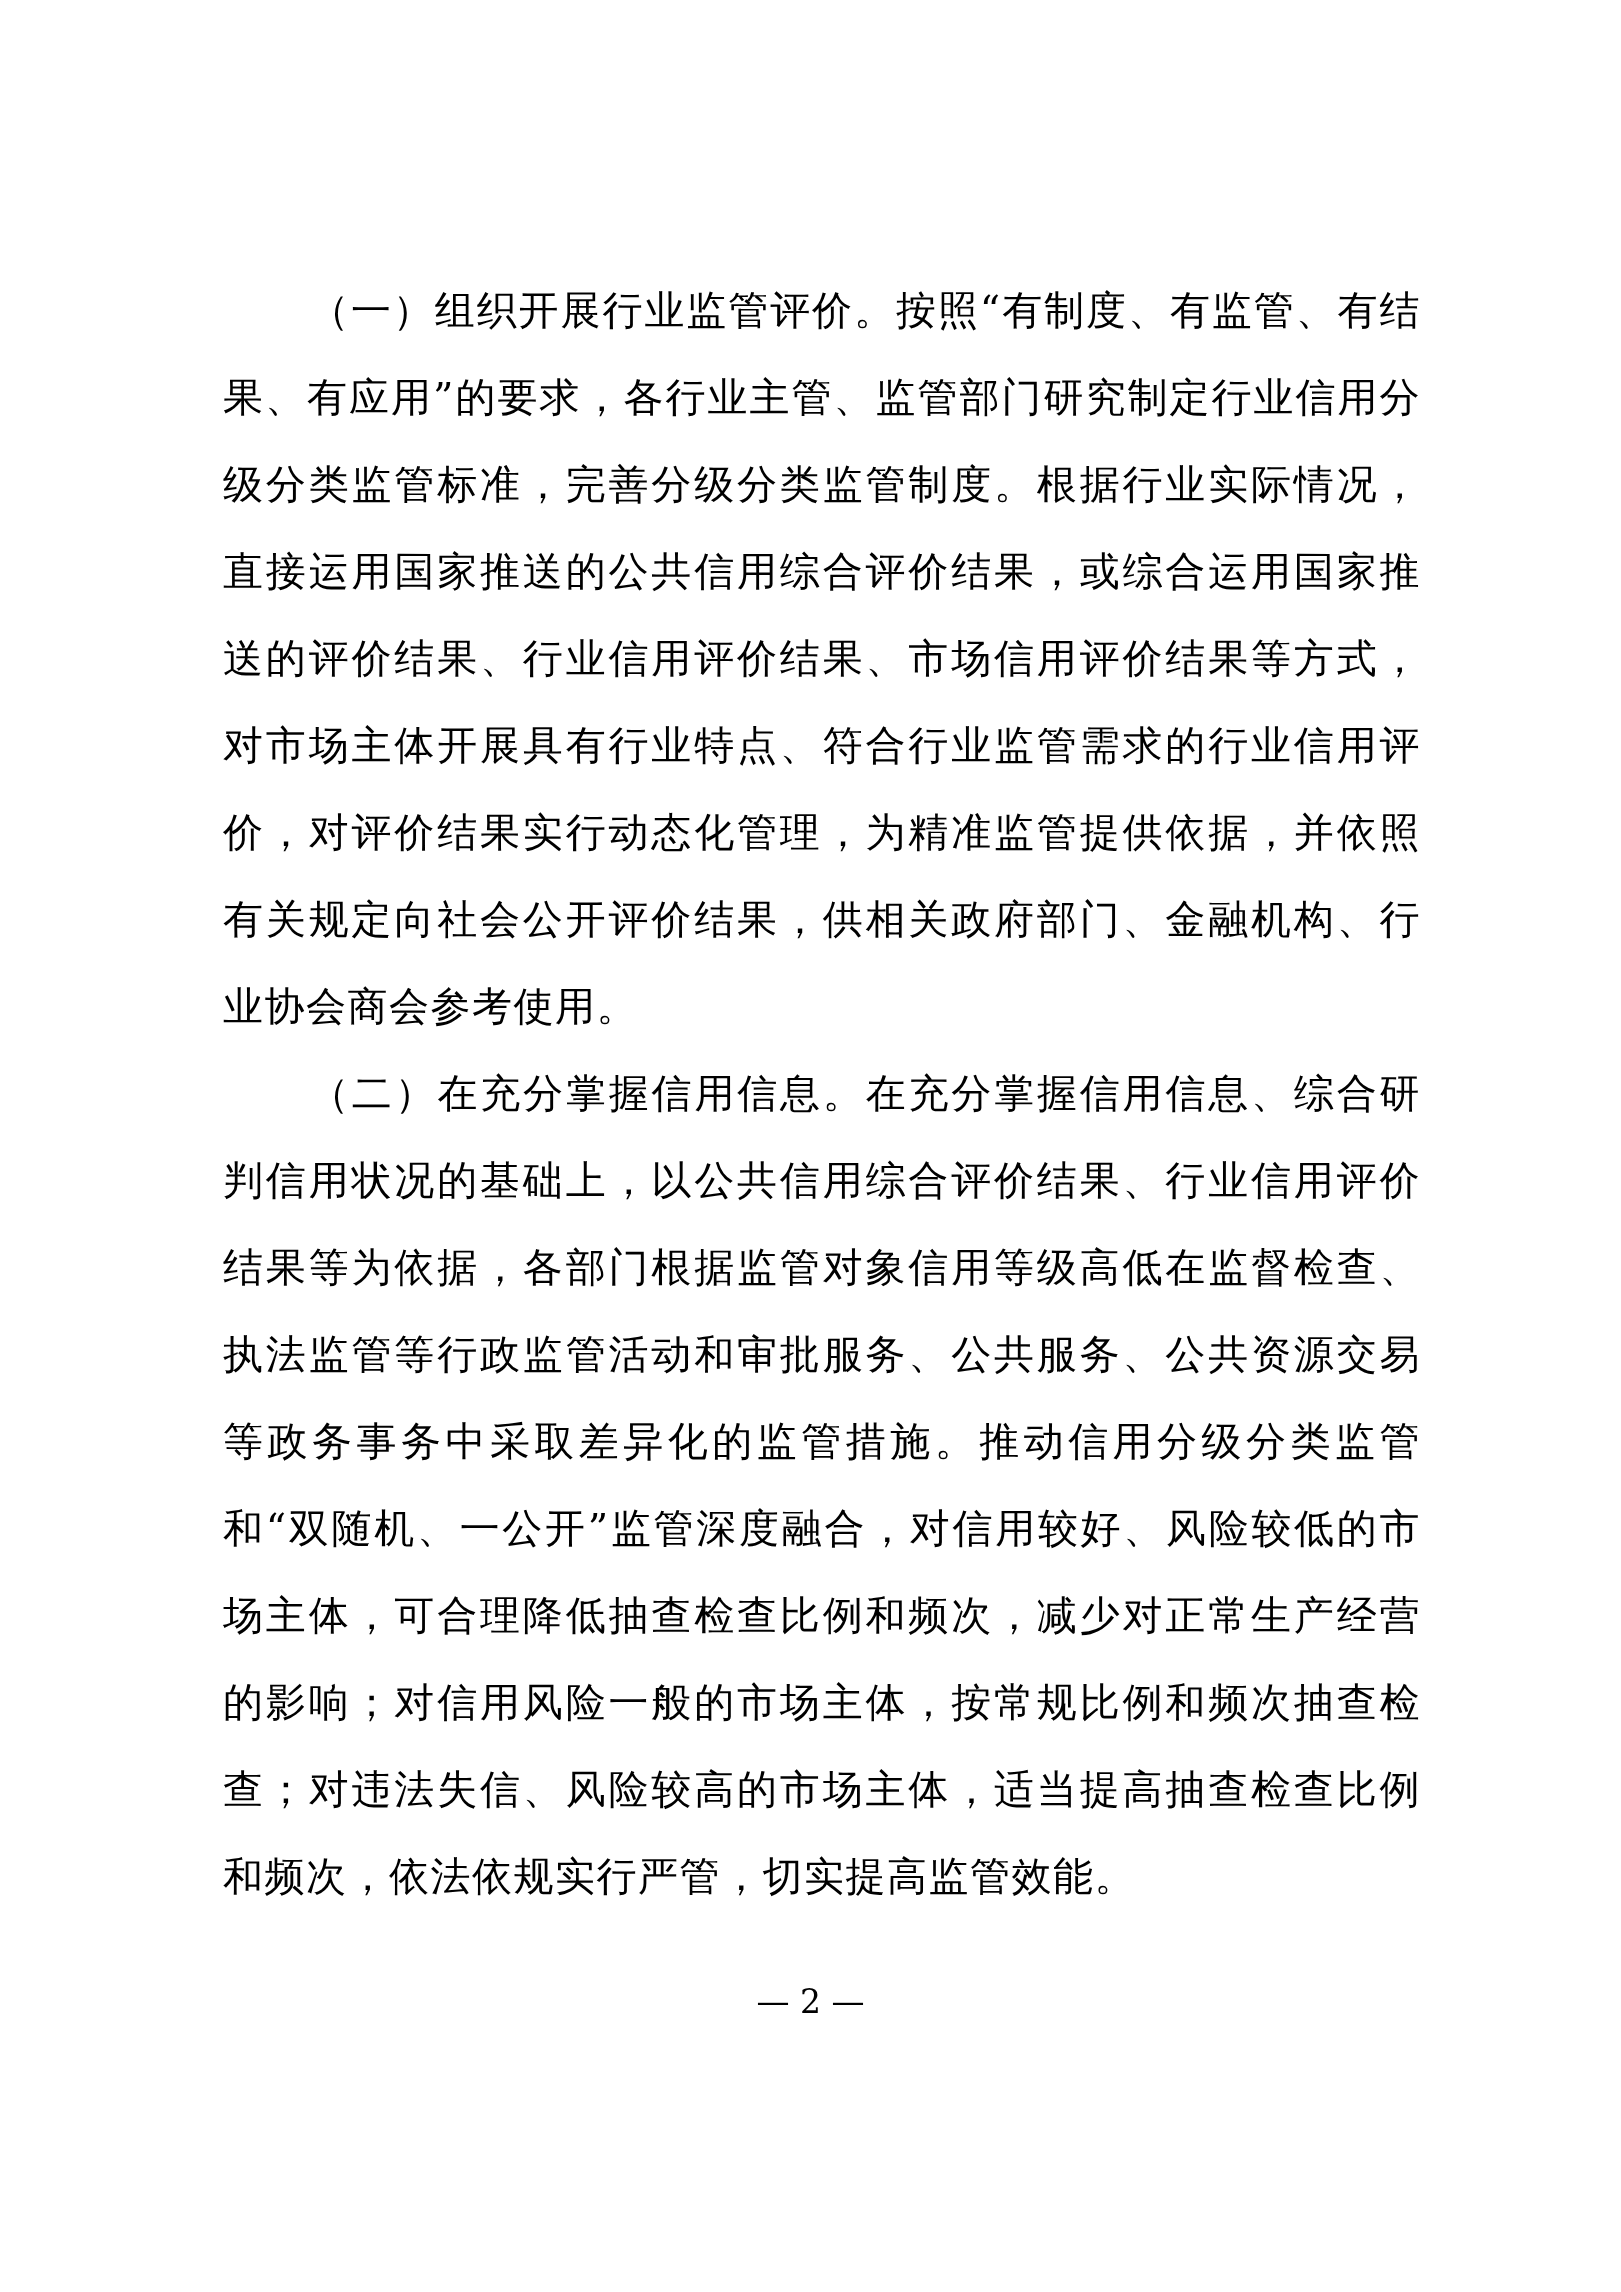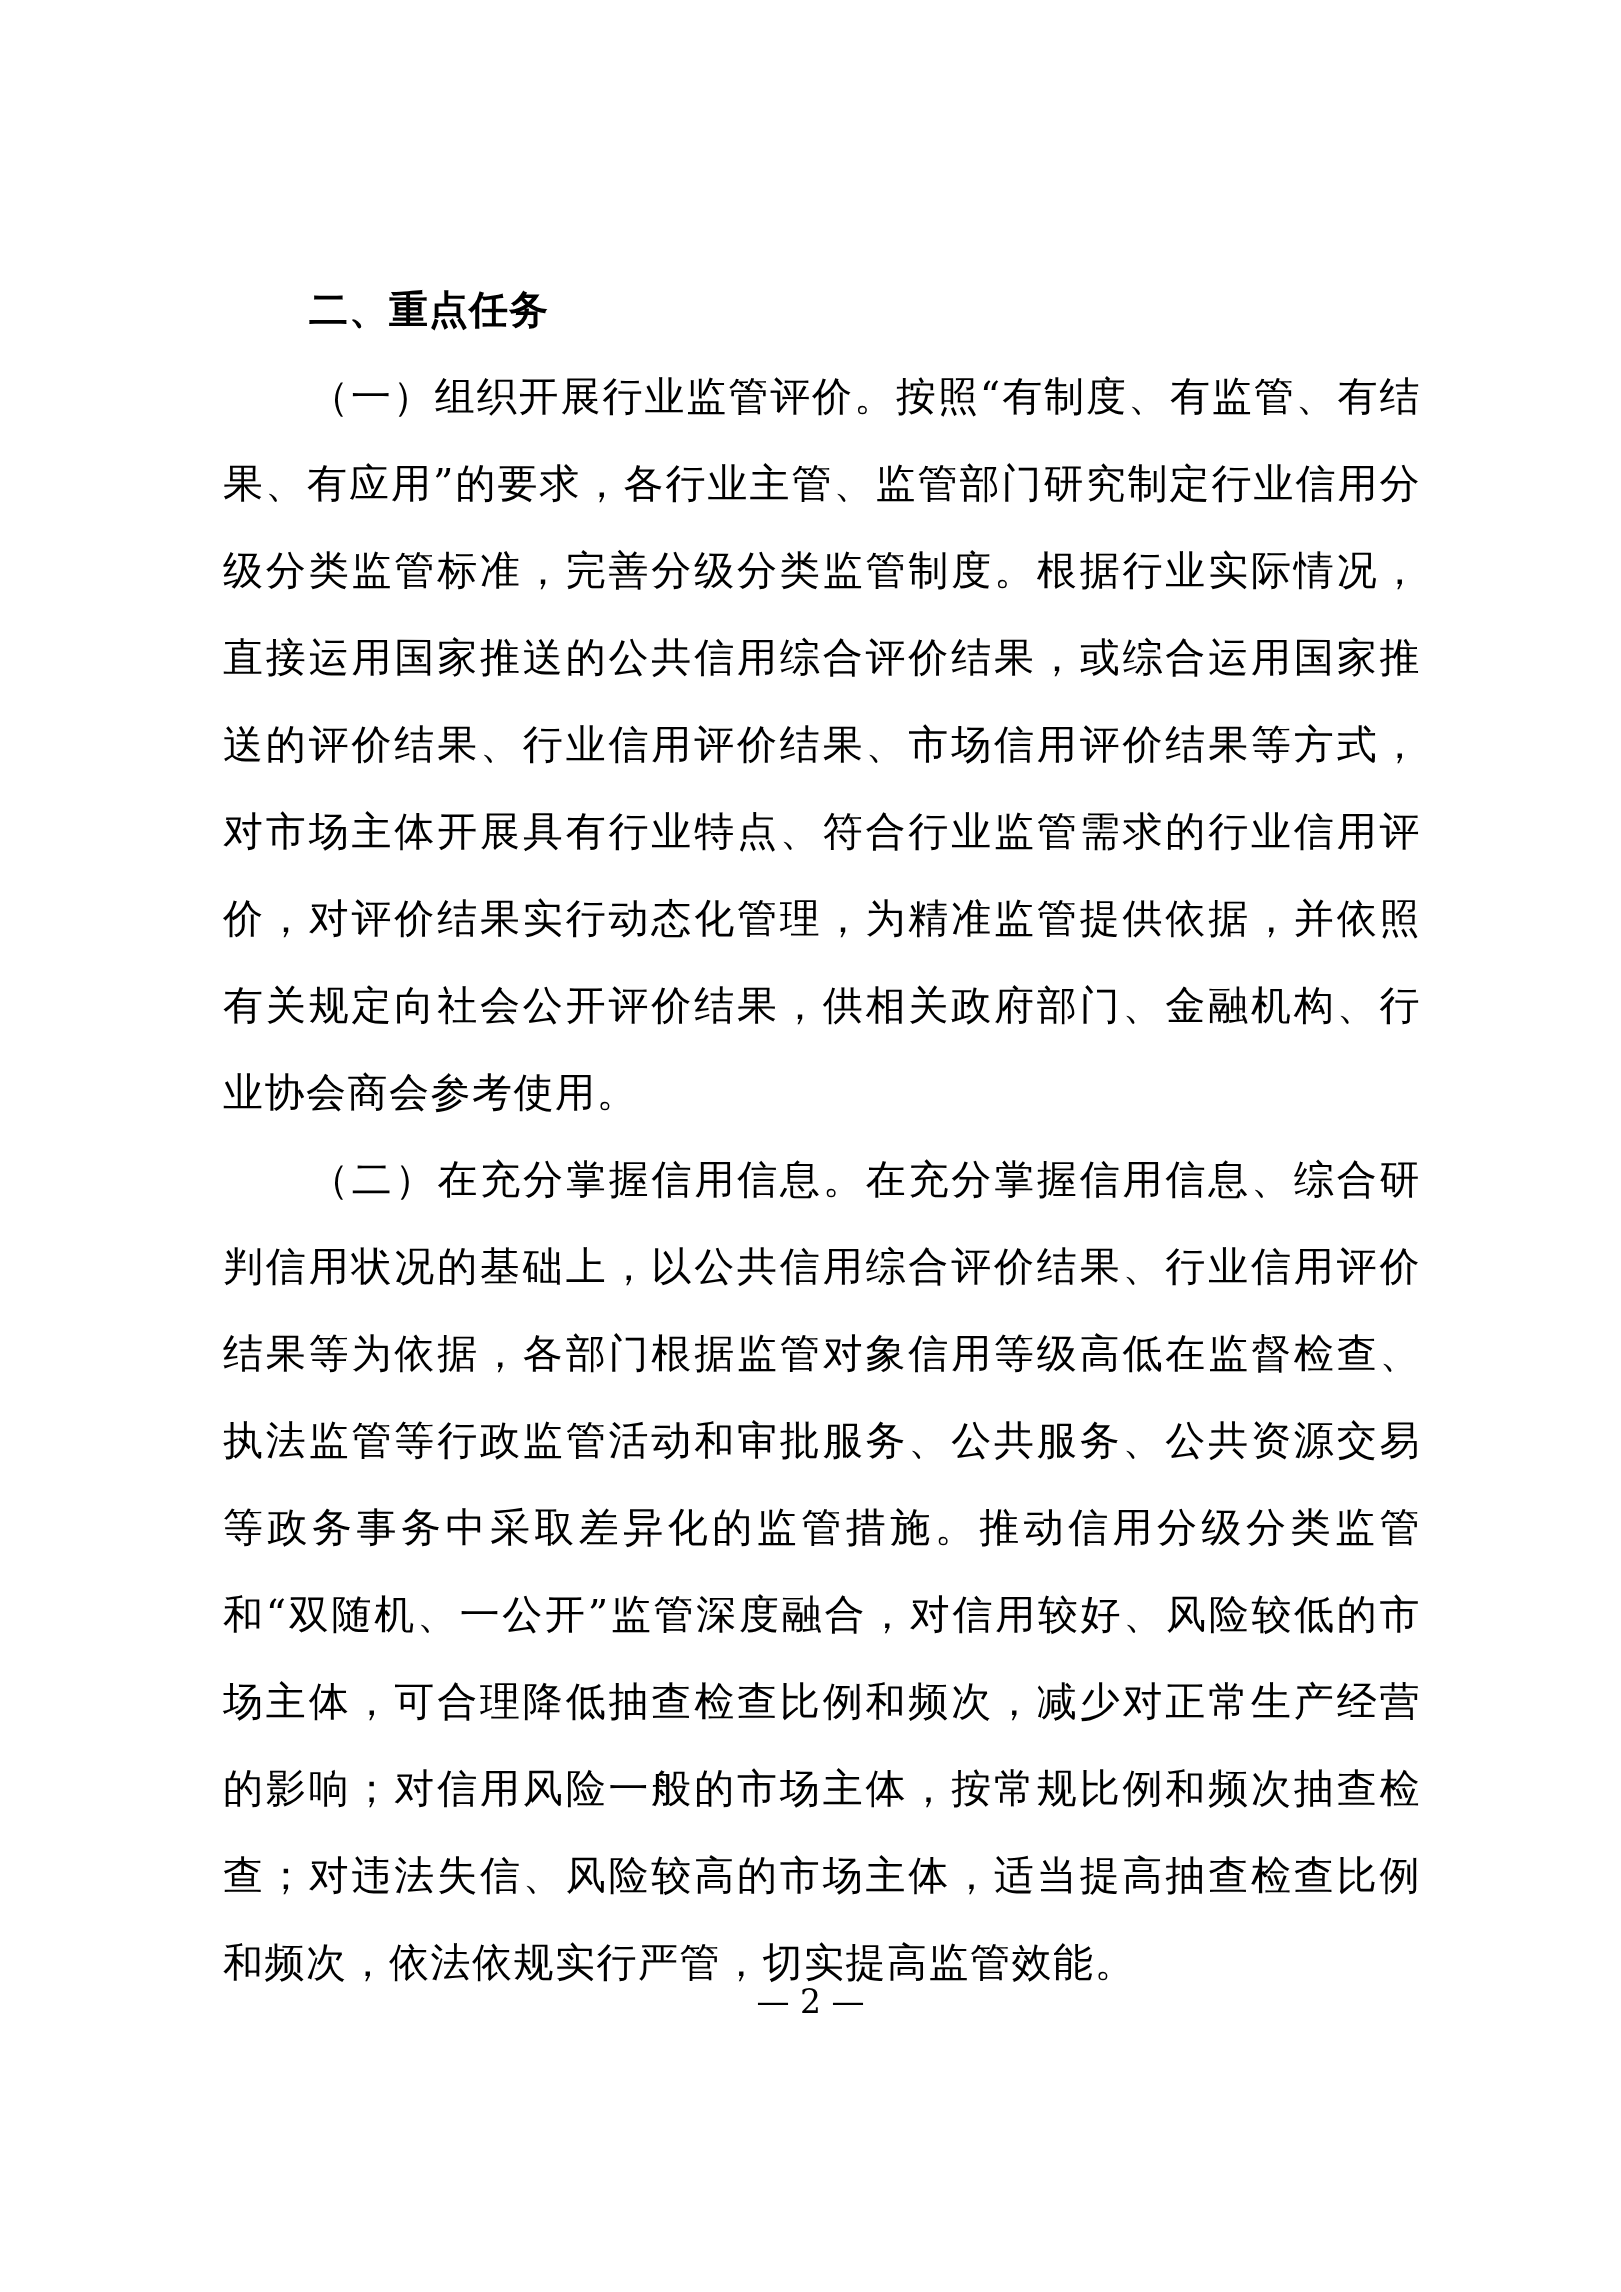--- a/index.html
+++ b/index.html
@@ -14,21 +14,20 @@
           text-align-last: left; text-indent: 86px; letter-spacing: 1.5px; }
   .para .lead { font-family: "DejaVu Sans", "Liberation Sans", sans-serif; }
   .pagenum { position: absolute; top: 1972px; left: 0; width: 1621px; text-align: center;
              font-family: "DejaVu Serif", "Liberation Serif", serif; font-size: 33px; line-height: 59px; }
 </style>
 </head>
 <body>
 
 <div class="page">
   <div class="content">
-    <h2 class="heading">二、重点任务</h2>
 
     <p class="para"><span class="lead">（一）组织开展行业监管评价。</span><span>按照“有制度、有监管、有结果、有应用”的要求，各行业主管、监管部门研究制定行业信用分级分类监管标准，完善分级分类监管制度。根据行业实际情况，直接运用国家推送的公共信用综合评价结果，或综合运用国家推送的评价结果、行业信用评价结果、市场信用评价结果等方式，对市场主体开展具有行业特点、符合行业监管需求的行业信用评价，对评价结果实行动态化管理，为精准监管提供依据，并依照有关规定向社会公开评价结果，供相关政府部门、金融机构、行业协会商会参考使用。</span></p>
 
     <p class="para"><span class="lead">（二）在充分掌握信用信息。</span><span>在充分掌握信用信息、综合研判信用状况的基础上，以公共信用综合评价结果、行业信用评价结果等为依据，各部门根据监管对象信用等级高低在监督检查、执法监管等行政监管活动和审批服务、公共服务、公共资源交易等政务事务中采取差异化的监管措施。推动信用分级分类监管和“双随机、一公开”监管深度融合，对信用较好、风险较低的市场主体，可合理降低抽查检查比例和频次，减少对正常生产经营的影响；对信用风险一般的市场主体，按常规比例和频次抽查检查；对违法失信、风险较高的市场主体，适当提高抽查检查比例和频次，依法依规实行严管，切实提高监管效能。</span></p>
   </div>
 
   <div class="pagenum">— 2 —</div>
 </div>
 
 

